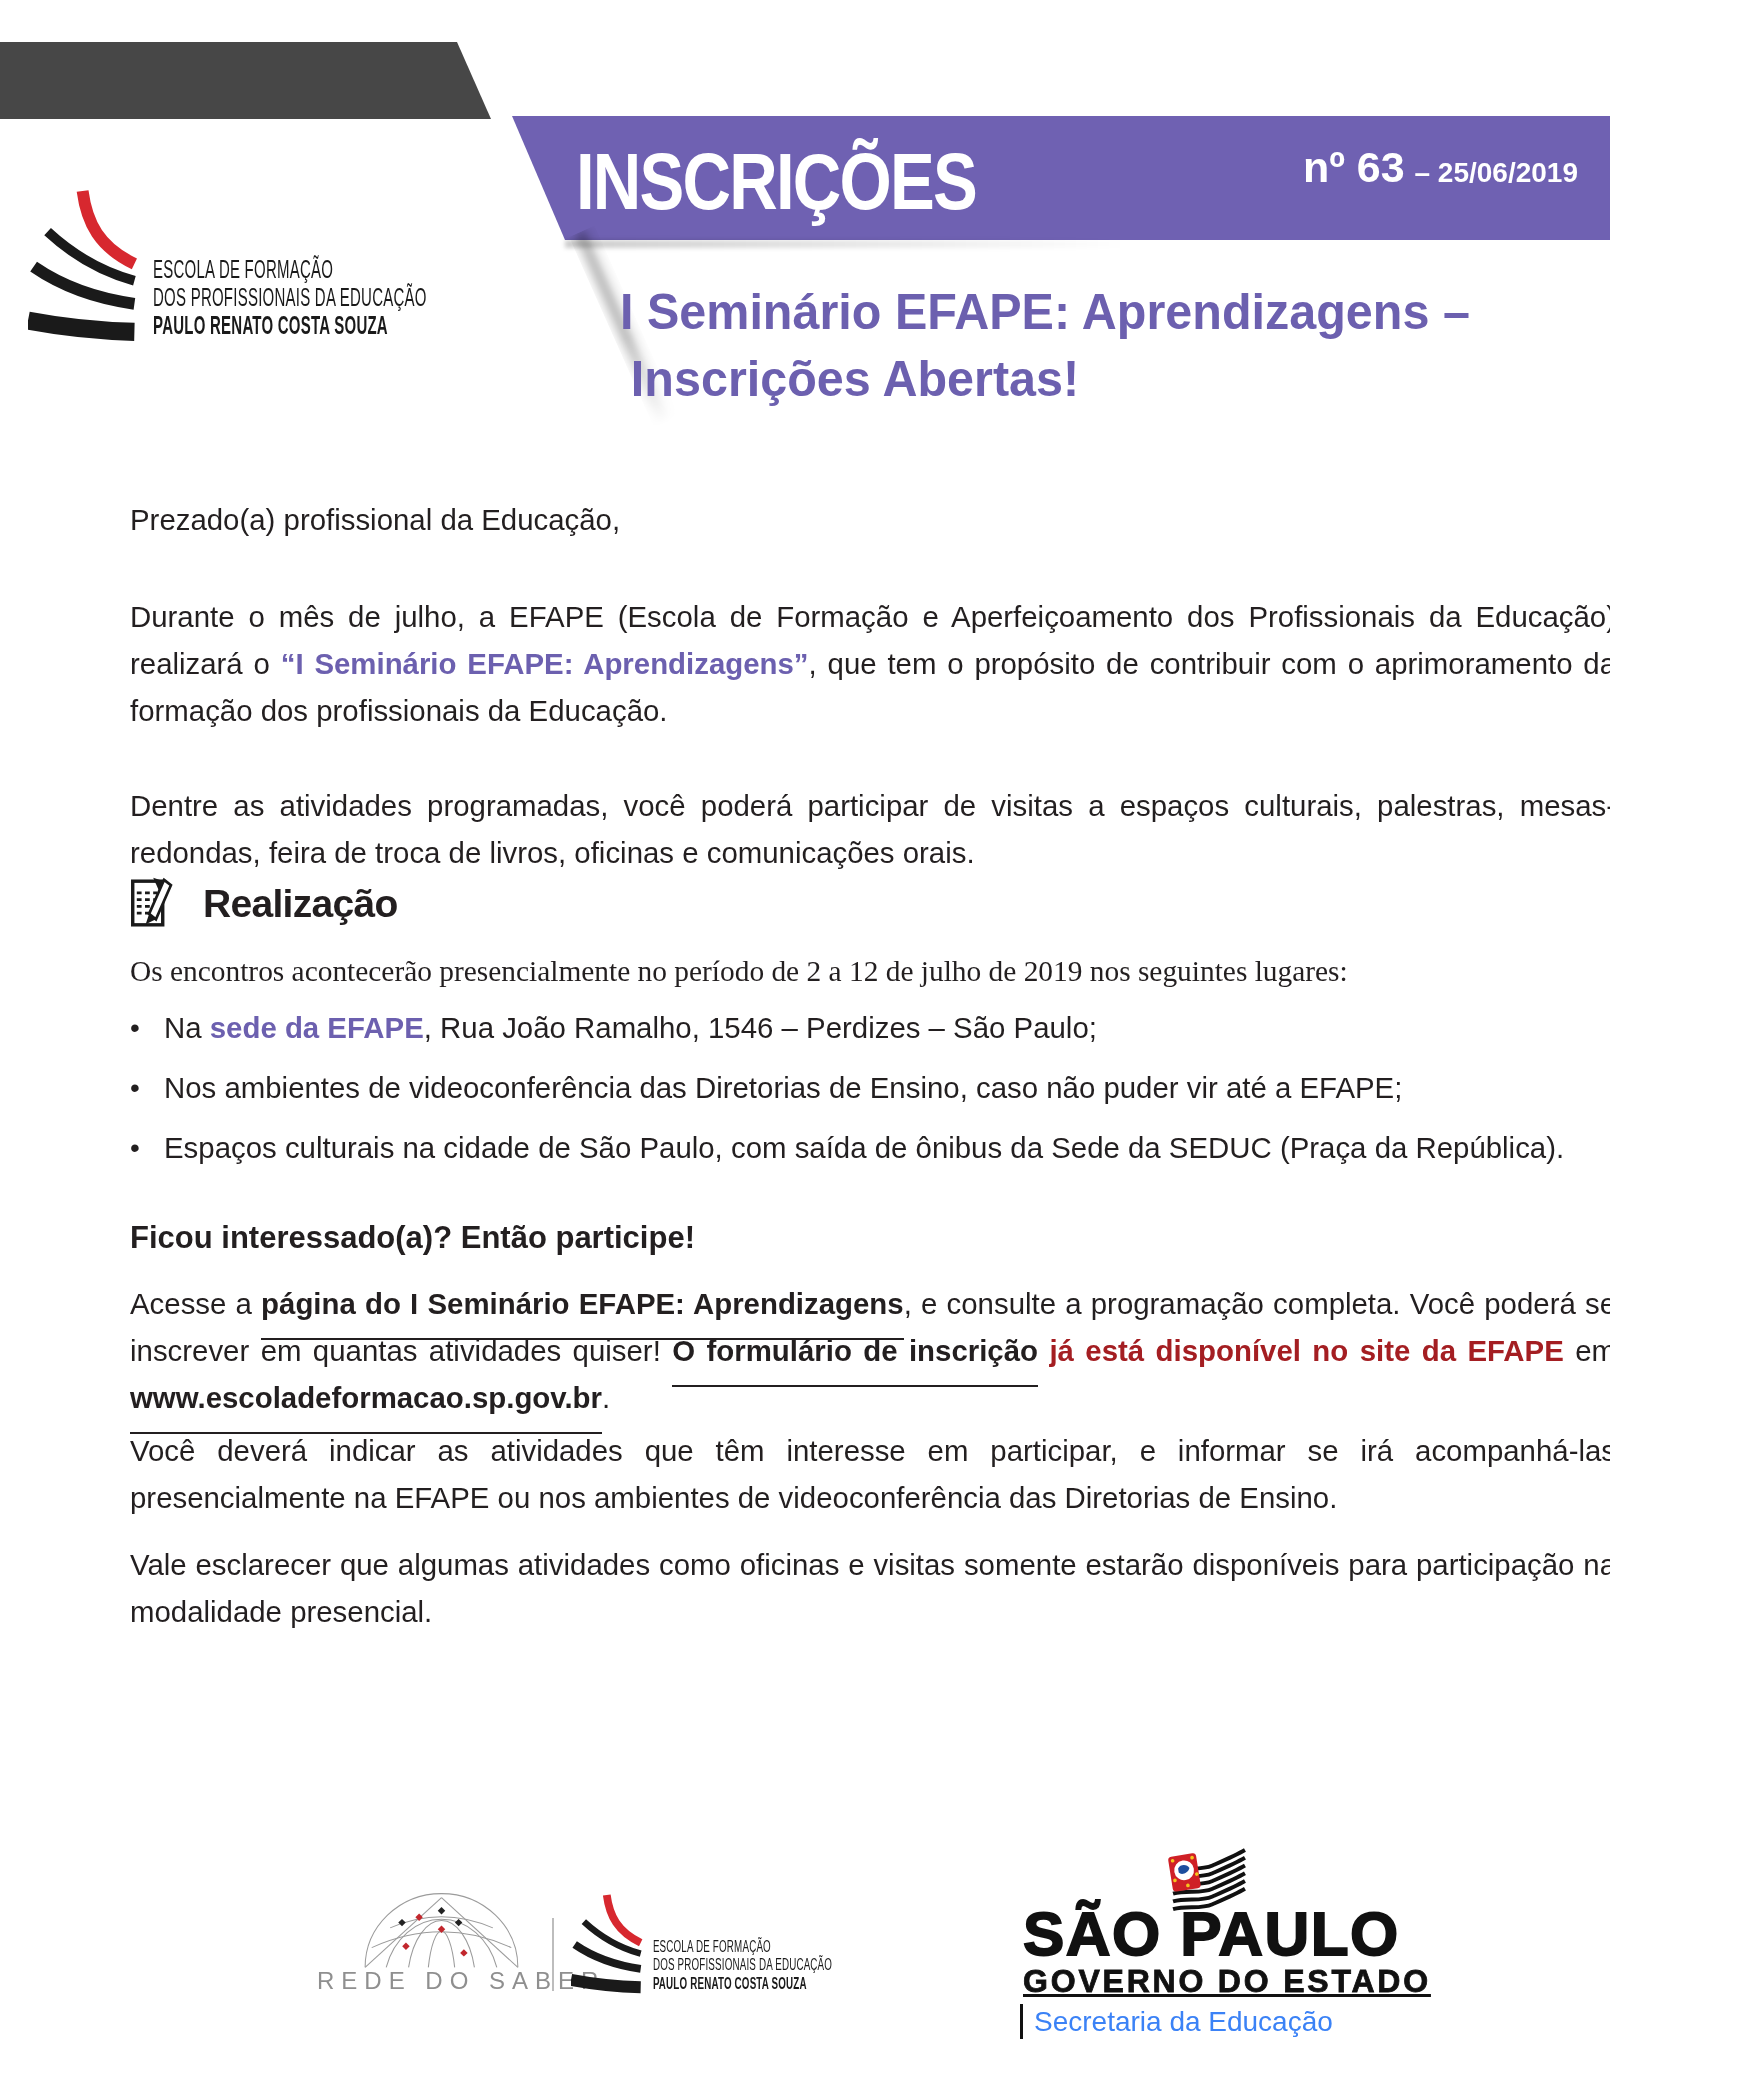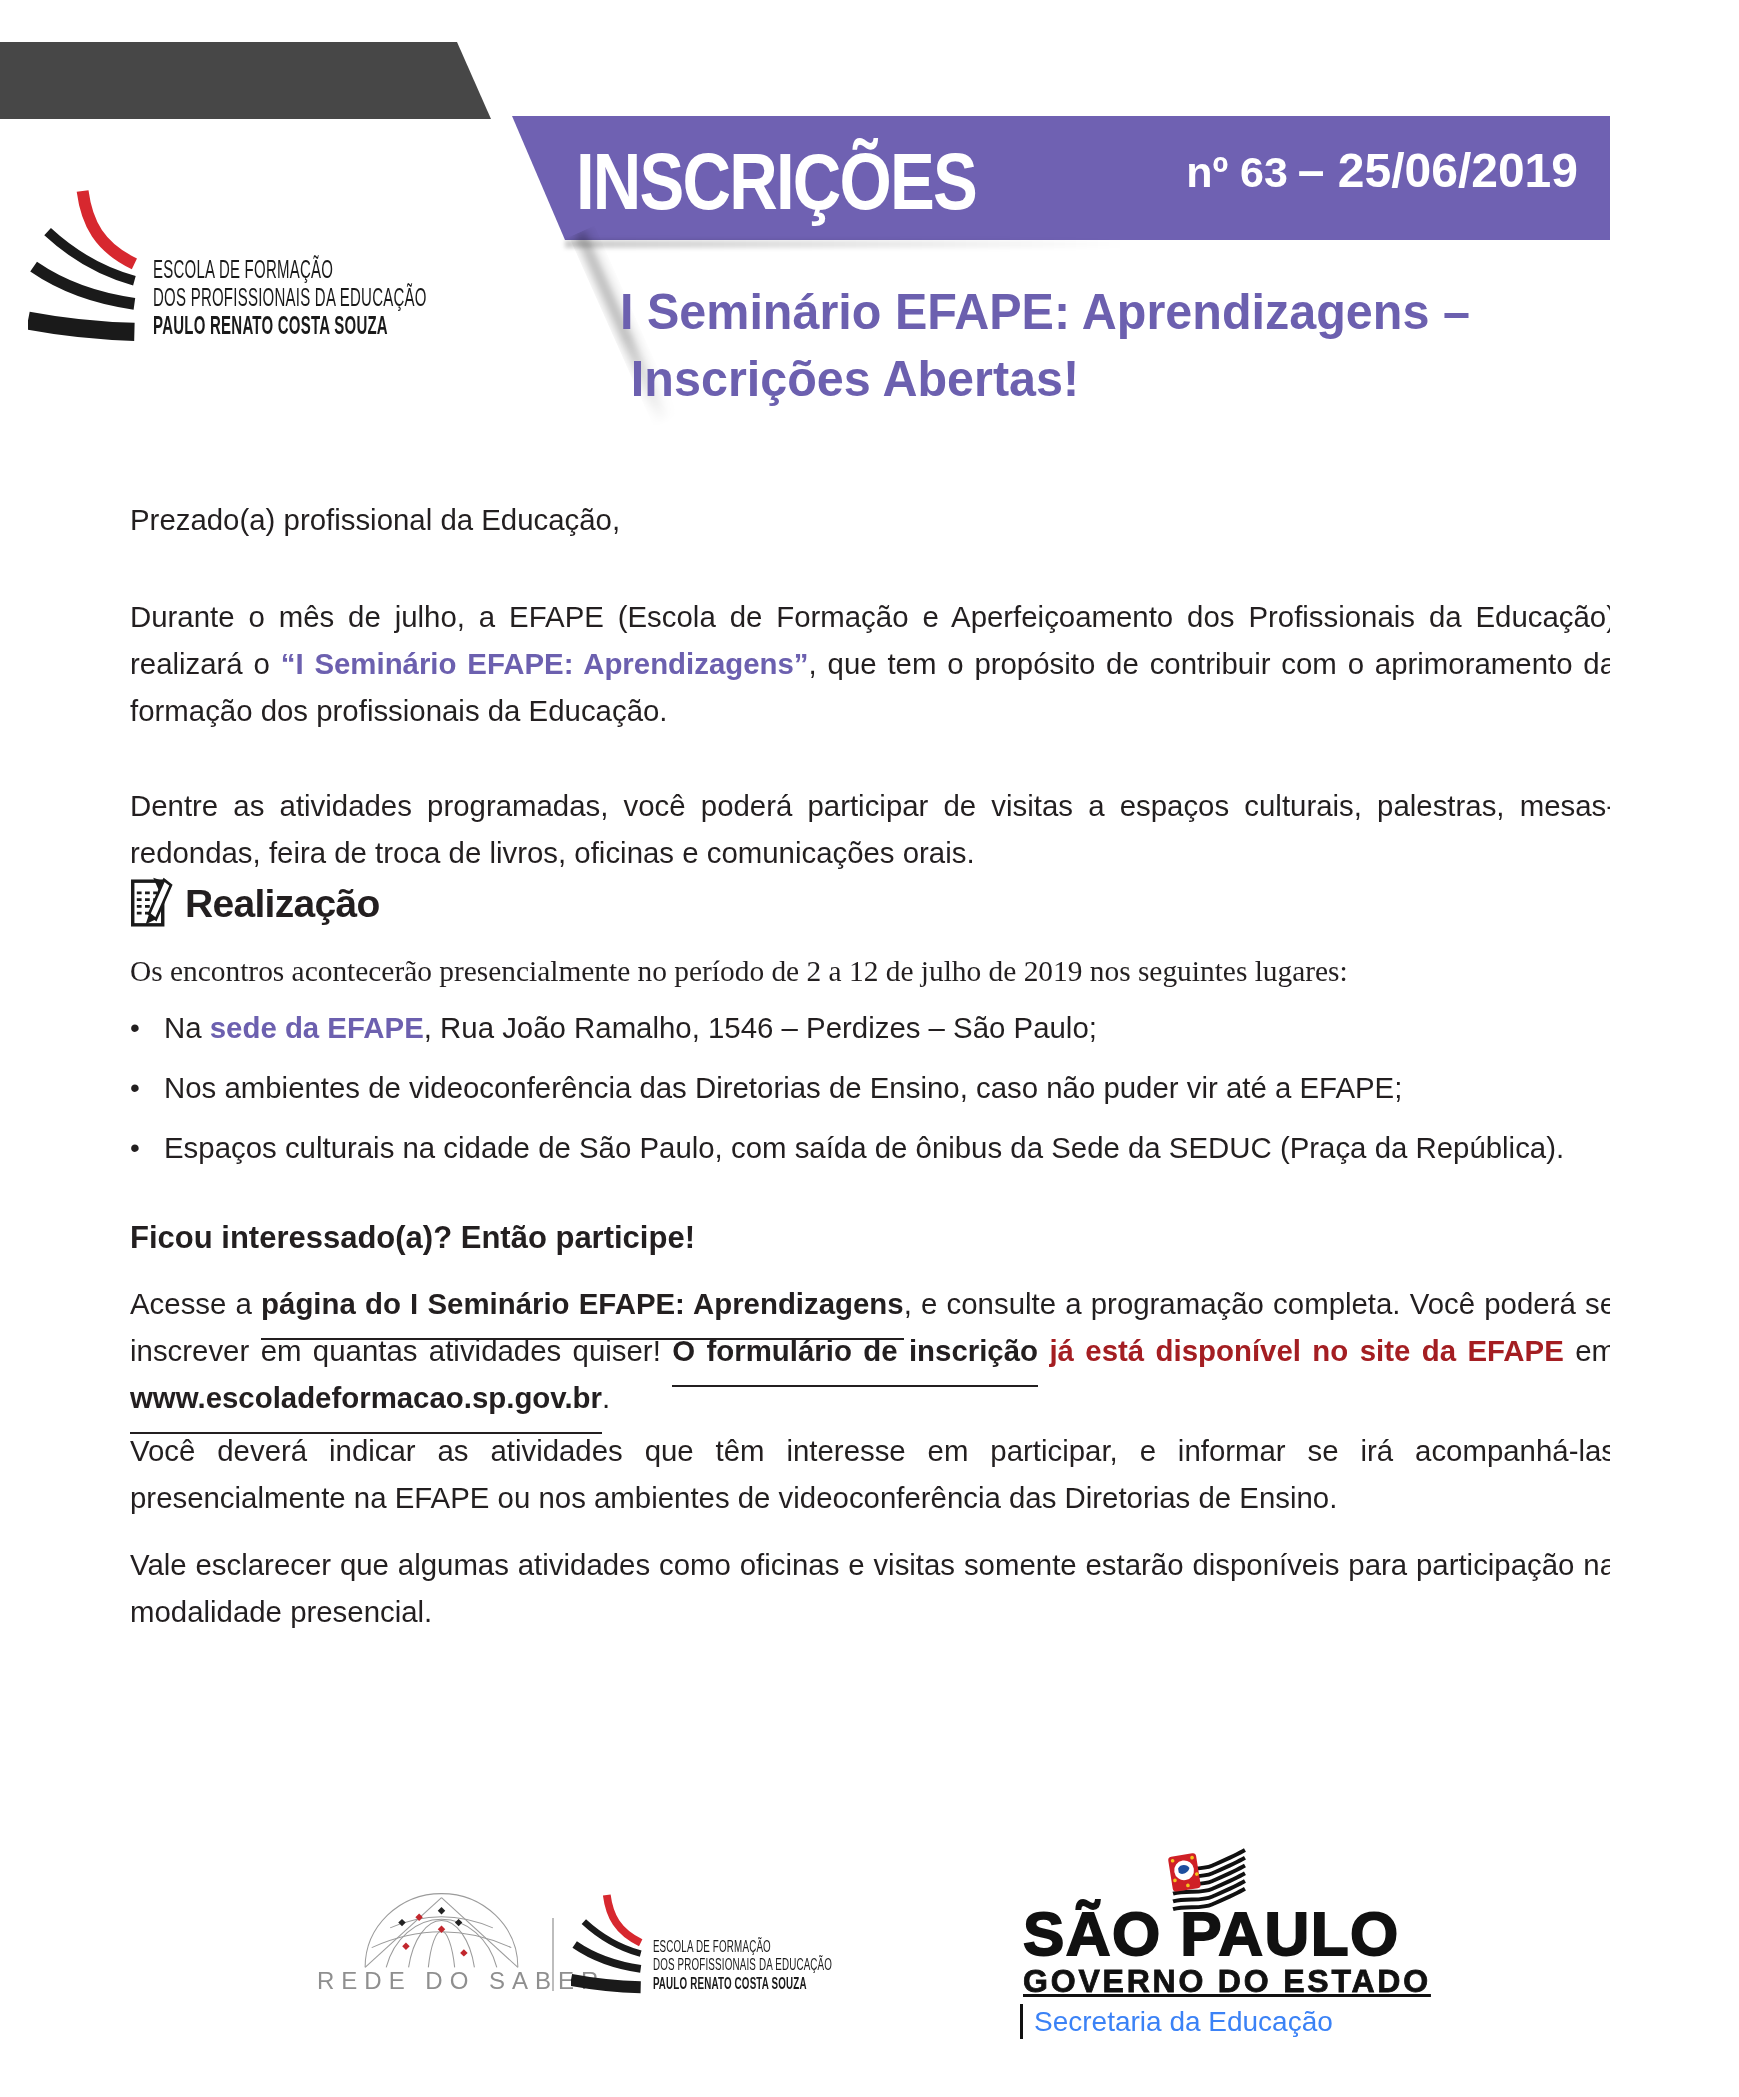--- a/index.html
+++ b/index.html
@@ -26,21 +26,21 @@
     background:linear-gradient(to right, rgba(0,0,0,0), rgba(0,0,0,.30) 45%, rgba(0,0,0,.06) 70%, rgba(0,0,0,0));
     filter:blur(3.5px);
     -webkit-mask-image:linear-gradient(to bottom, #000 55%, transparent);
             mask-image:linear-gradient(to bottom, #000 55%, transparent);}
   .banner-title{position:absolute; left:576px; top:129px; color:#fff;
     font-size:79px; font-weight:700; letter-spacing:-2.1px; line-height:105px;
     transform:scaleX(.85); transform-origin:left center; white-space:nowrap;}
   .issue{position:absolute; right:32px; top:143px; display:flex; align-items:baseline;
     gap:9.8px; color:#fff; white-space:nowrap;}
   .issue-no{font-size:43px; font-weight:700;}
-  .issue-date{font-size:48px; font-weight:700;}
+  .issue-date{font-size:28px; font-weight:700;}
 
   
   .efape-logo{position:absolute; display:flex; align-items:flex-start;}
   .efape-header{left:28px; top:188px;}
   .efape-footer{left:571px; top:1893px; transform:scale(.655); transform-origin:top left;}
   .efape-arcs{width:112px; height:156px; flex:0 0 auto;}
   .efape-text{margin-left:12.6px; padding-top:67px; line-height:28px; font-size:25px;
     color:#1a1a1a; transform:scaleX(.60); transform-origin:left top; white-space:nowrap;
     letter-spacing:0.4px;}
   .efape-text .el3{font-weight:700;}
@@ -56,21 +56,21 @@
     line-height:47px; color:var(--ink);}
   .para{position:absolute; width:1486px; text-align:justify;}
   .one-line{white-space:nowrap; text-align:left;}
   .seg-n{font-weight:400;}
   .seg-pb{color:var(--purple-dark); font-weight:700;}
   .seg-rb{color:var(--red); font-weight:700;}
   .seg-bu{font-weight:700; border-bottom:2.8px solid var(--ink); padding-bottom:18px;}
   .p-greeting{top:496px;}
   .p-intro{top:593px;}
   .p-activities{top:782px;}
-  .section-head{position:absolute; top:875px; display:flex; align-items:center; gap:10px;}
+  .section-head{position:absolute; top:875px; display:flex; align-items:center; gap:28px;}
   .section-head .icon{width:45px; height:56px;}
   .section-head .label{font-size:39px; font-weight:700; letter-spacing:-0.7px;}
   .p-meetings{top:948px;font-family:Liberation Serif, serif;}
   .bullet{position:absolute; display:flex; text-align:left; white-space:nowrap;}
   .bullet .marker{width:34px; flex:0 0 auto; font-size:28px;}
   .b1{top:1004px;} .b2{top:1064px;} .b3{top:1124px;}
   .h-interested{position:absolute; top:1214px; font-size:31px; font-weight:700; white-space:nowrap;}
   .p-access{top:1280px;}
   .p-indicate{top:1427px;}
   .p-clarify{top:1541px;}

